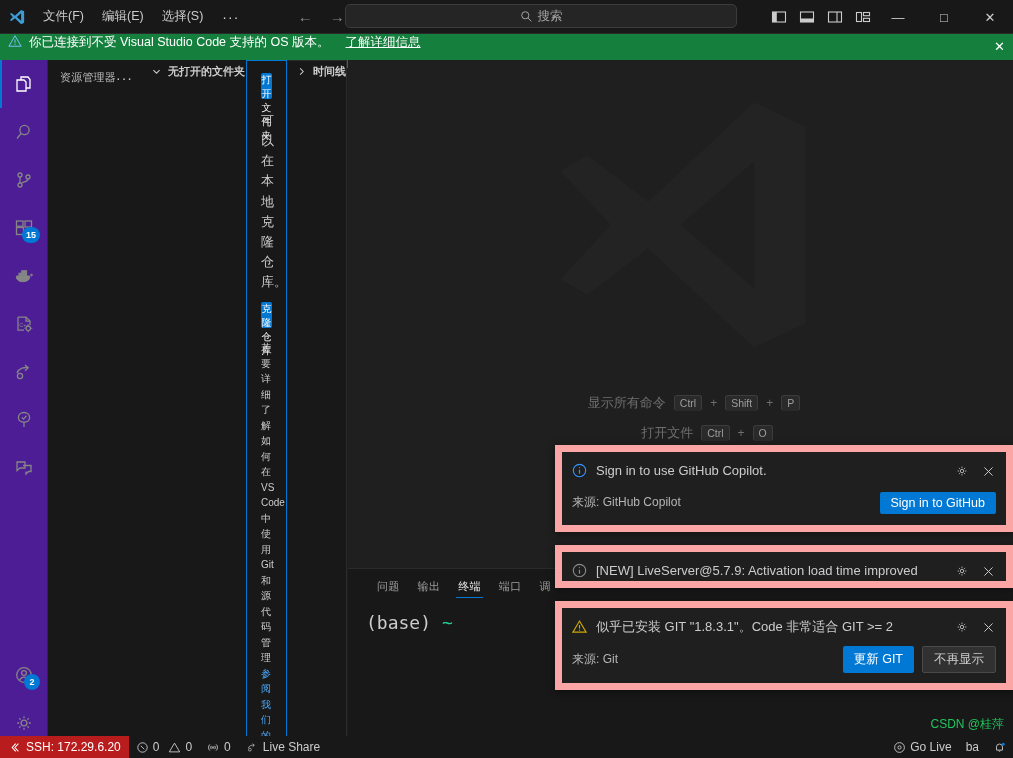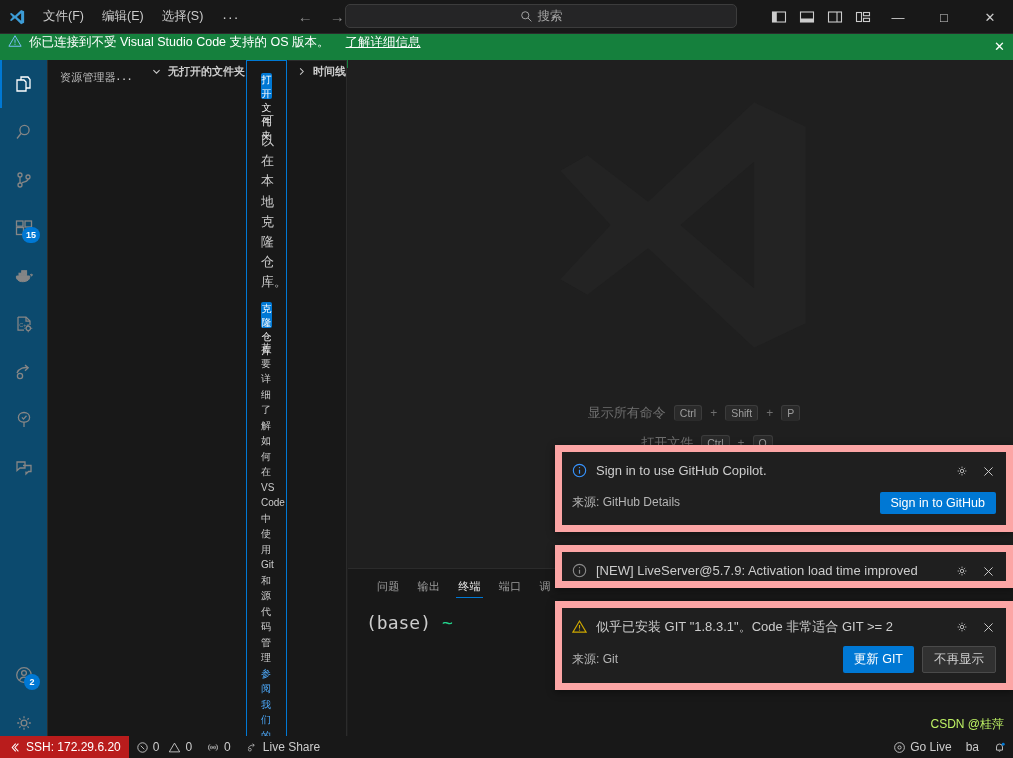--- a/index.html
+++ b/index.html
@@ -48,21 +48,21 @@
     background: #15803d; display: flex; align-items: flex-start; padding: 0 8px;
     font-size: 12.5px; color: #ffffff;
   }
   .banner .warn-ico { margin-right: 7px; display:flex; align-items:center;}
   .banner .link { color: #ffffff; text-decoration: underline; margin-left: 16px; cursor: pointer;}
   .banner .bclose { position: absolute; right: 8px; top: 5px; color:#fff; font-size: 13px; cursor:pointer;}
 
   
   .activitybar {
     position: absolute; top: 60px; left: 0; width: 48px; height: 687px;
-    background: #0c4a6e; display: flex; flex-direction: column;
+    background: #4c1d95; display: flex; flex-direction: column;
     border-right: 1px solid #2b2b2b;
   }
   .ab-top { display:flex; flex-direction: column; }
   .ab-bottom { margin-top: auto; display:flex; flex-direction: column; }
   .ab-item {
     width: 48px; height: 48px; display:flex; align-items:center; justify-content:center;
     position: relative; cursor: pointer;
   }
   .ab-item svg { stroke: #868686; }
   .ab-item.active::before {
@@ -113,21 +113,21 @@
 
   
   .editor {
     position: absolute; top: 60px; left: 348px; width: 665px; height: 508px;
     background: #1f1f1f; overflow: hidden;
   }
   .watermark-logo {
     position: absolute; left: 180px; top: 10px; opacity: 1;
   }
   .shortcuts {
-    position: absolute; left: 0; top: 344px; width: 665px;
+    position: absolute; left: 0; top: 334px; width: 665px;
     display: flex; flex-direction: column; align-items: center; gap: 12px;
   }
   .sc-row { display: flex; align-items: center; gap: 8px; font-size: 13px; color: #6e6e6e; }
   .sc-label { min-width: 105px; text-align: right; }
   .key {
     display:inline-block; background: #2a2a2a; border: 1px solid #3c3c3c;
     border-bottom-color:#2b2b2b; border-radius: 3px; padding: 1px 5px;
     font-size: 10.5px; color: #9d9d9d; font-family: "Liberation Sans", sans-serif;
   }
   .plus { color:#6e6e6e; font-size: 12px;}
@@ -181,21 +181,21 @@
     color: #cccccc; overflow: hidden;
   }
   .sb-remote {
     background: #b91c1c; color: #ffffff; height: 22px; display: flex; align-items: center;
     gap: 5px; padding: 0 8px; font-size: 12px;
   }
   .sb-seg { display: flex; align-items: center; gap: 4px; padding: 0 7px; height: 22px; }
   .sb-right { margin-left: auto; display: flex; align-items: center; }
 
   .csdn-wm {
-    position: absolute; right: 9px; bottom: 25px; color: #bef264; font-size: 12px;
+    position: absolute; right: 9px; bottom: 25px; color: #22c55e; font-size: 12px;
     pointer-events: none;
   }
 </style>
 </head>
 <body>
 
 <div id="app">
 
   <div class="titlebar">
     <div class="vscode-logo">
@@ -449,21 +449,21 @@
           </span>
           <span class="nico-btn">
             <svg width="13" height="13" viewBox="0 0 16 16" stroke="#cccccc" stroke-width="1.2">
                 <line x1="3" y1="3" x2="13" y2="13"></line>
                 <line x1="13" y1="3" x2="3" y2="13"></line>
               </svg>
           </span>
         </span>
       </div>
       <div class="notif-bottom">
-        <span class="notif-src"><span>来源:</span> <span>GitHub Details</span></span>
+        <span class="notif-src"><span>来源:</span> <span>GitHub Copilot</span></span>
         <span class="notif-btns">
           <button class="nbtn">Sign in to GitHub</button>
         </span>
       </div>
     </div>
 
     <div class="notif">
       <div class="notif-top">
         <span class="notif-ico">
           <svg width="15" height="15" viewBox="0 0 16 16">

